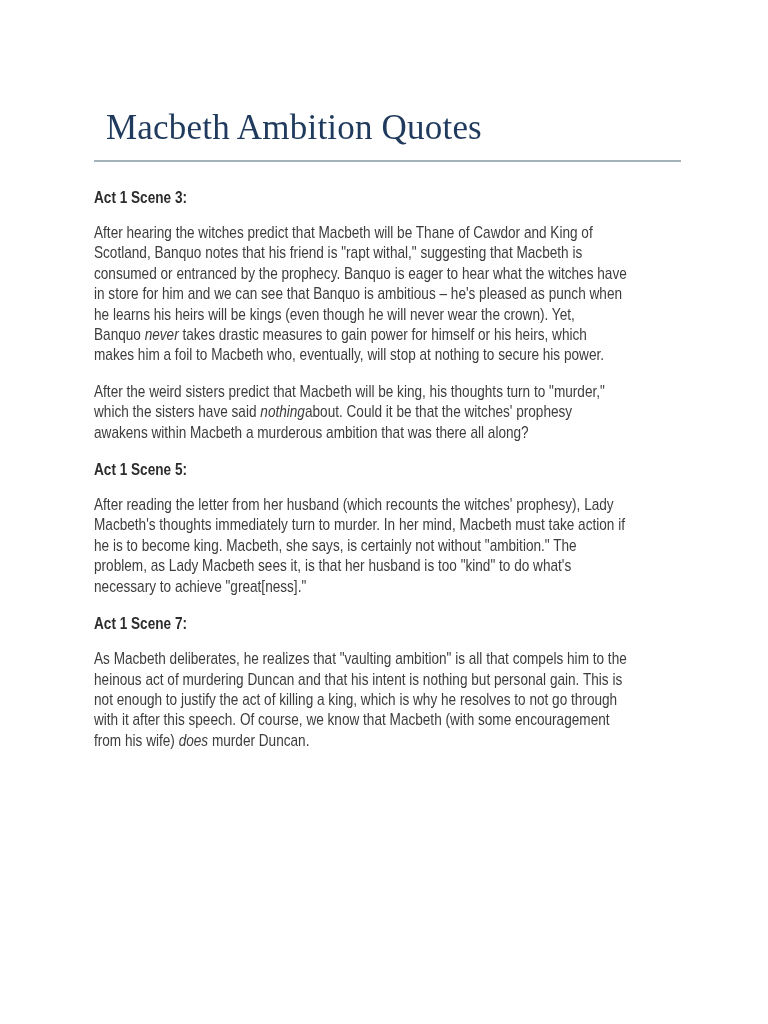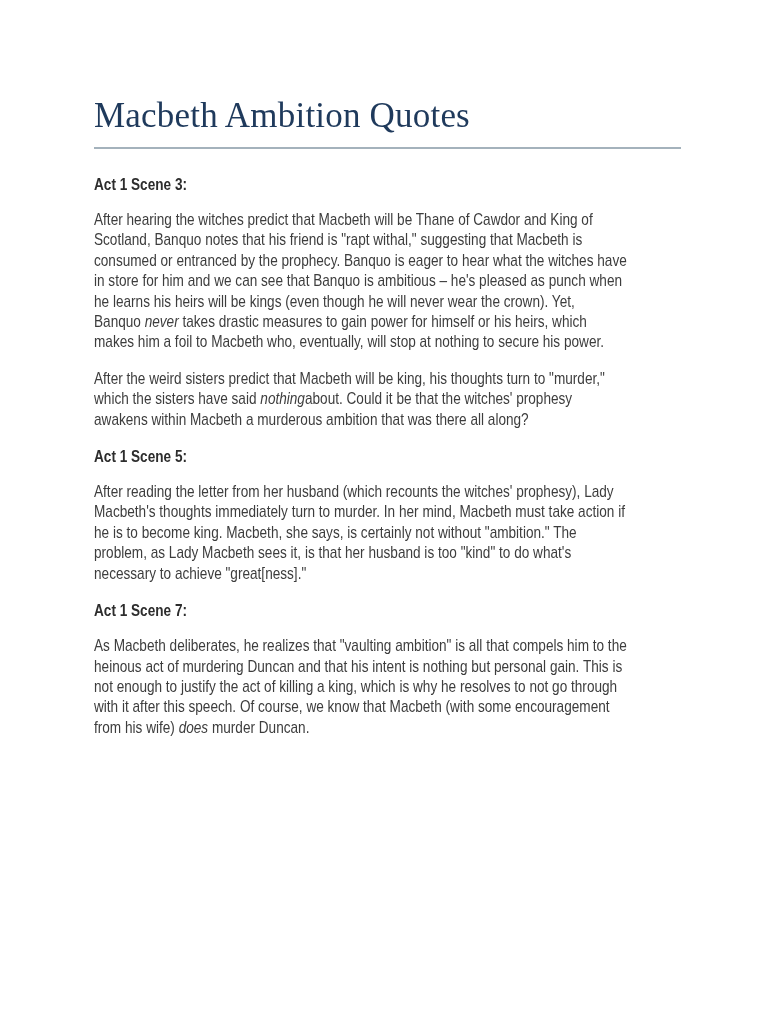--- a/index.html
+++ b/index.html
@@ -11,21 +11,21 @@
     overflow: hidden;
     font-family: "Liberation Sans", sans-serif;
   }
   .doc {
     position: absolute;
     left: 94px;
     top: 96px;
     width: 587px;
   }
   .title {
-    margin: 0;
+    margin: 12px;
     font-family: "Liberation Serif", serif;
     font-weight: 400;
     font-size: 35px;
     line-height: 40px;
     letter-spacing: 0.2px;
     color: #1f3a5c;
   }
   .rule {
     height: 2px;
     margin-top: 11px;

